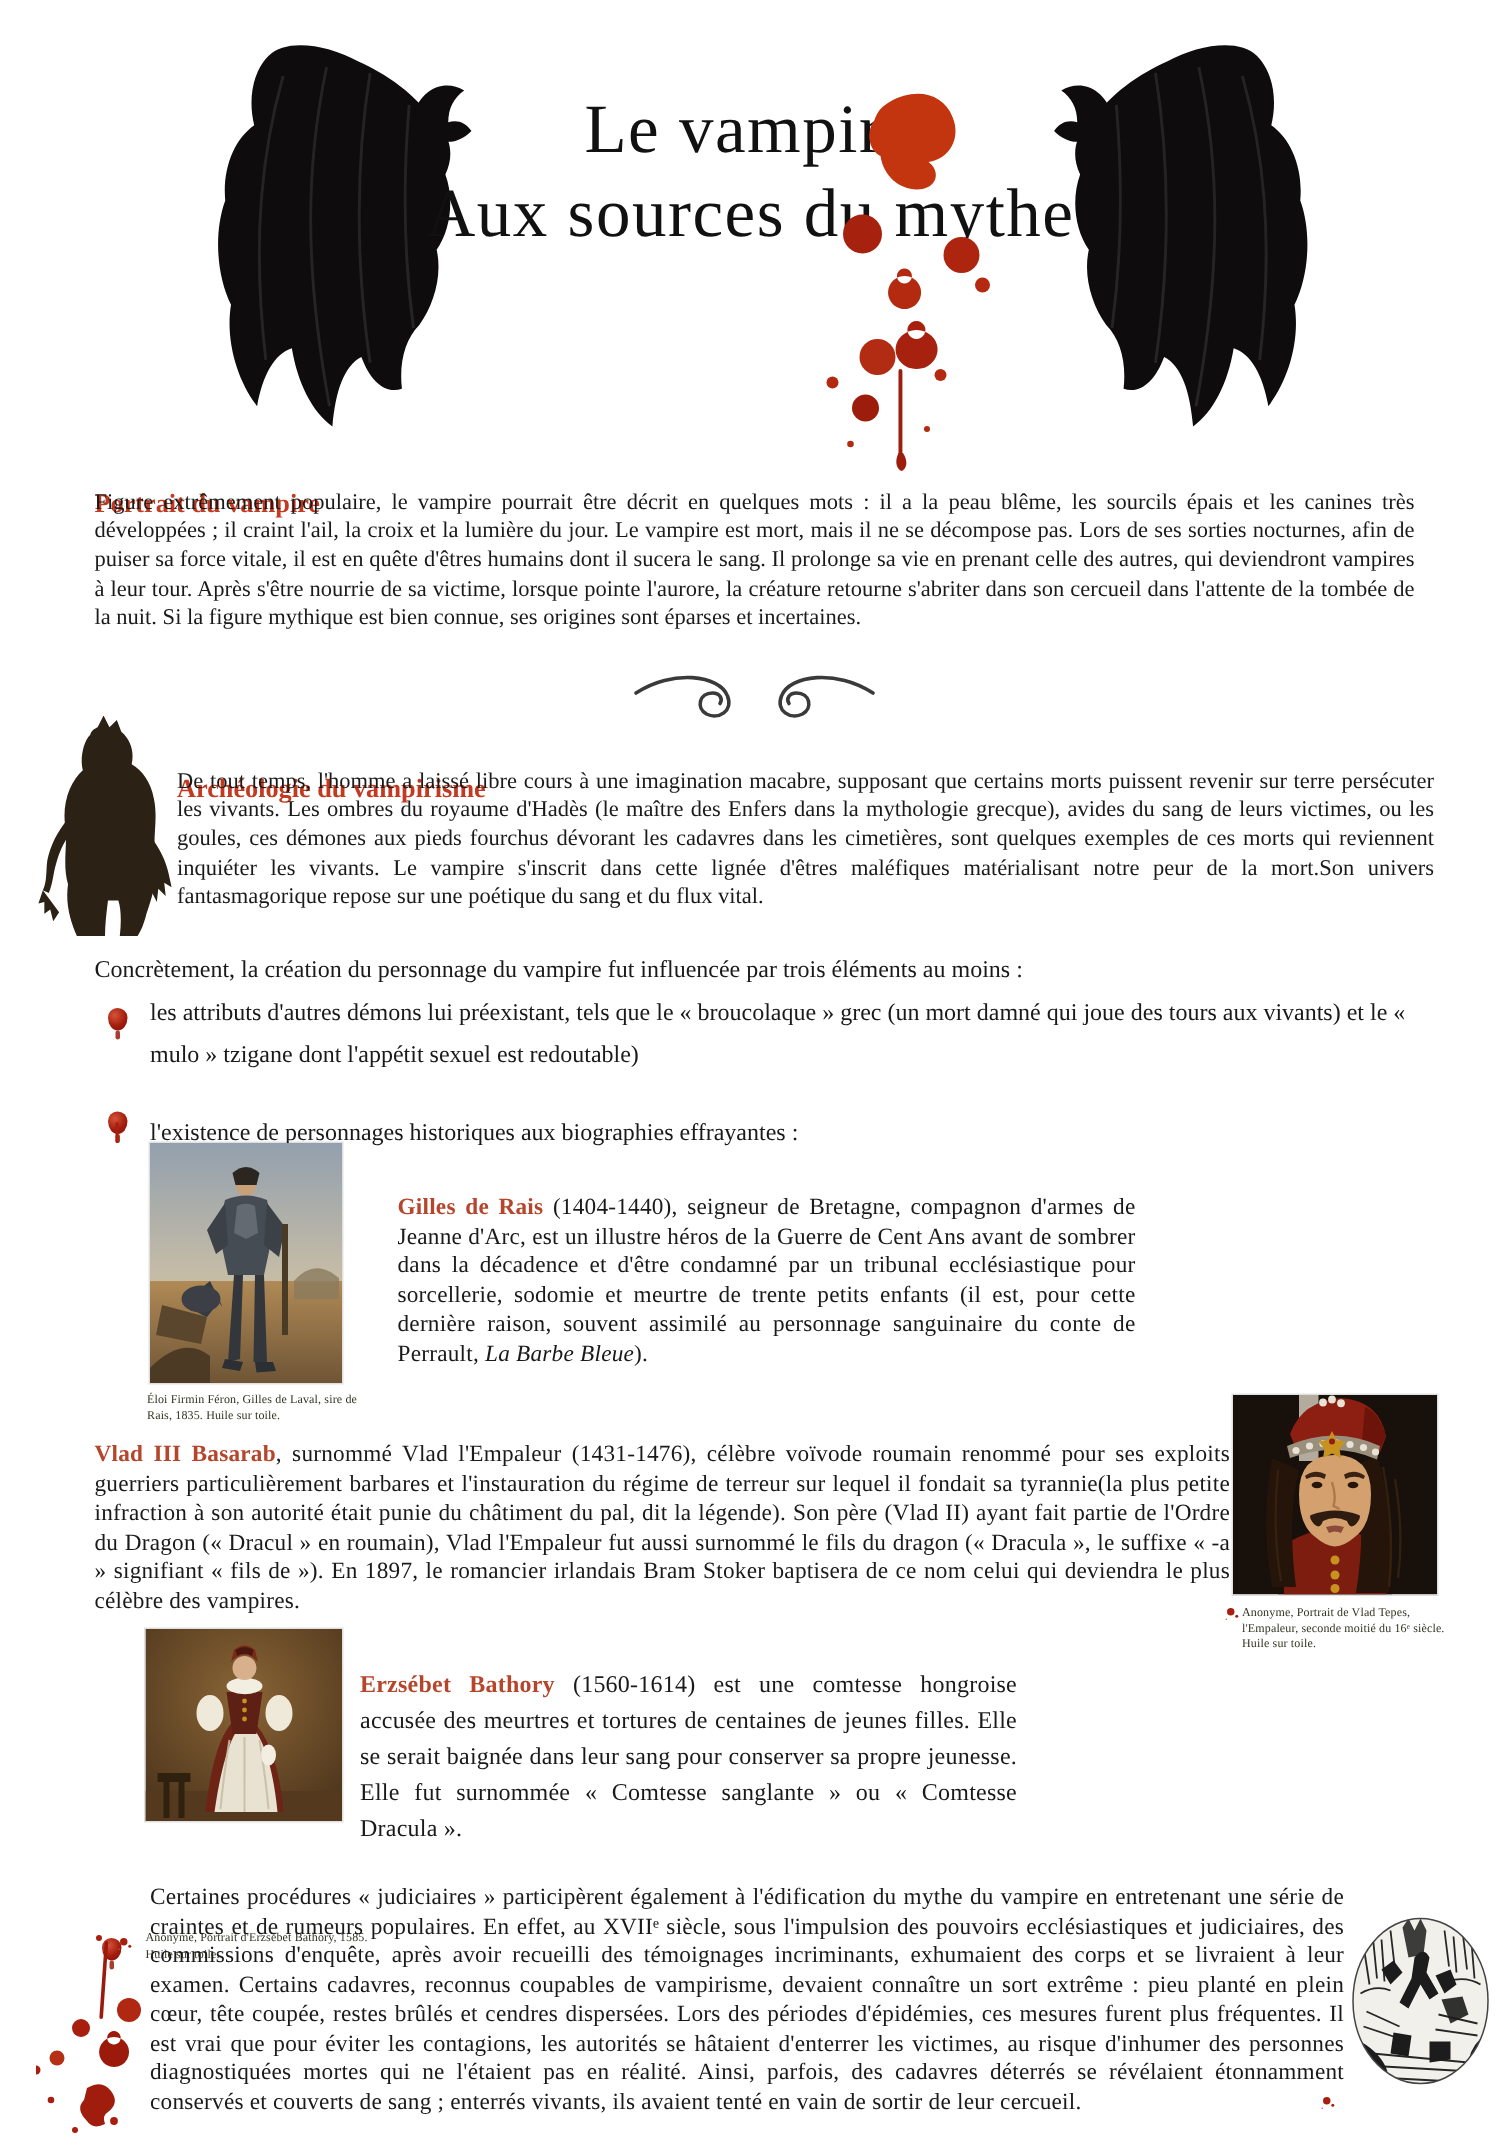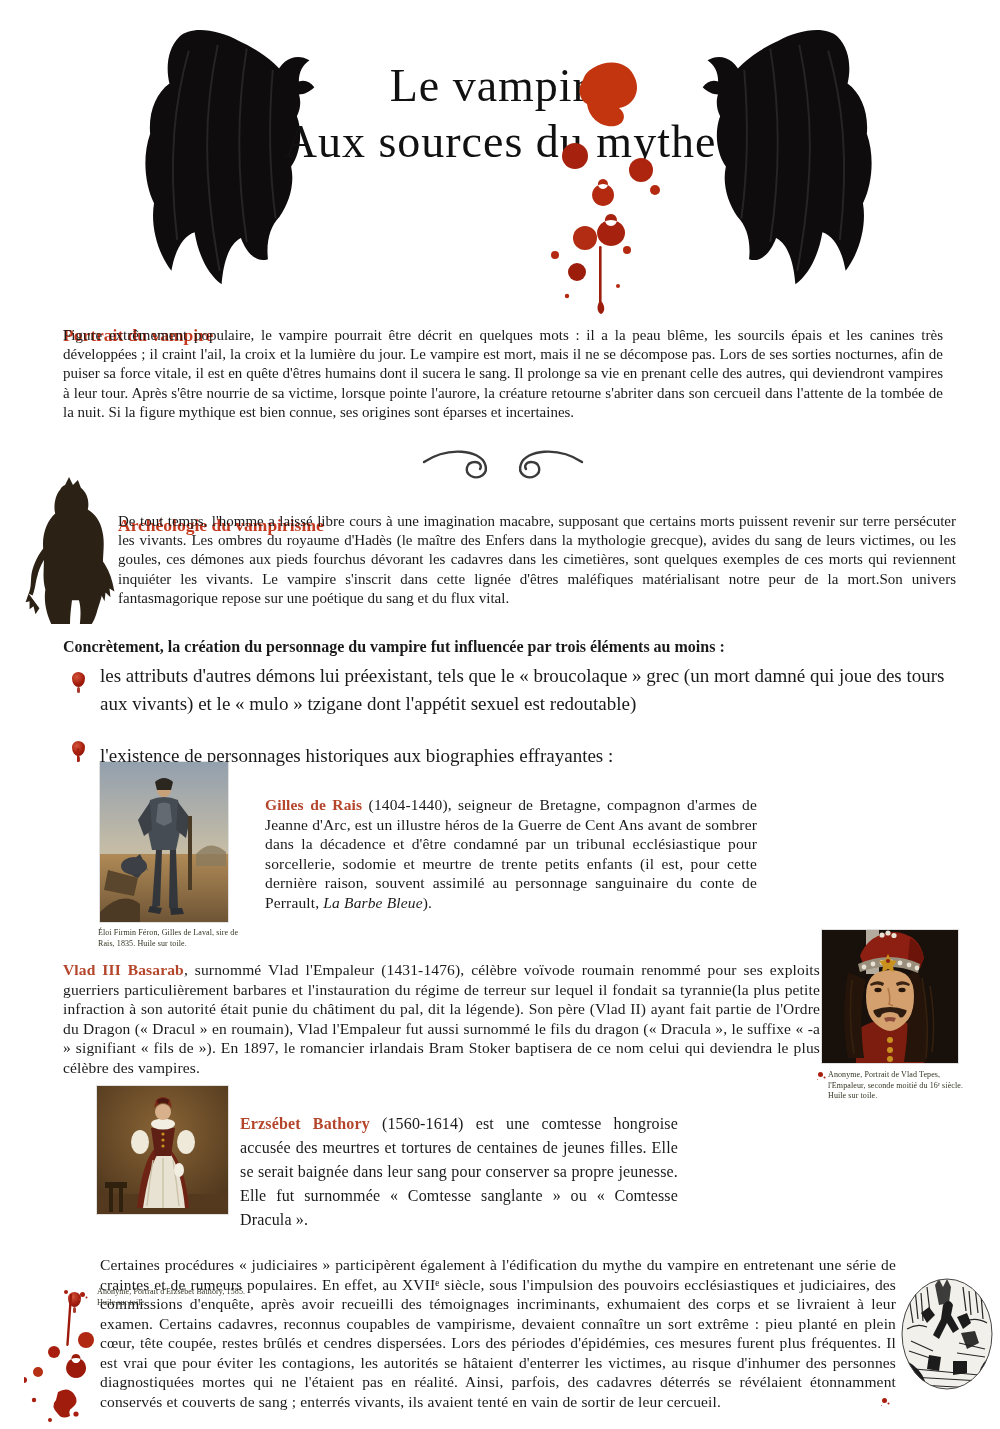--- a/index.html
+++ b/index.html
@@ -11,21 +11,21 @@
   
   #title-block { left:250px; top:58px; width:500px; text-align:center; }
   .title-line { font-size:46px; line-height:56px; color:#111; letter-spacing:1px; }
 
   
   .red-heading { color:var(--heading_red,#c43a20); font-weight:bold; font-size:17.5px;margin-top:28px; }
 
   
   .body-bold { font-weight:normal; font-size:15px; line-height:19.2px; text-align:justify; }
   .body-reg  { font-size:15.5px; line-height:19.5px; text-align:justify; letter-spacing:0.15px; }
-  .bullet-text { font-size:19px; line-height:28px; }
+  .bullet-text { font-size:16px; line-height:28px; }
   .name-red { color:var(--name_red,#b5452b); font-weight:bold; }
   .caption { font-size:8px; line-height:10.5px; color:#332; letter-spacing:0.1px; }
 
   
   .blood-dot { width:13px; height:15px; position:relative;
     border-radius:48% 52% 50% 50% / 42% 42% 58% 58%;
     background:radial-gradient(circle at 35% 32%, #d4543a 0%, #a31c0c 55%, #7c120a 100%); }
   .blood-dot::after { content:""; position:absolute; left:5px; bottom:-6px; width:2.5px; height:6px;
     background:#9c1a0c; border-radius:2px; opacity:.85; }
   .speck { width:5px; height:5px; border-radius:50%; background:#a81f0f;
@@ -116,21 +116,21 @@
         <path d="M20,70 C13,78 8,88 6,98 C5,105 6,112 3,118 L7,120 C10,113 10,106 12,100 C14,92 18,84 22,79 Z"></path>
         <path d="M3,118 l-3,9 l4,-1 l0,8 l4,-3 l2,8 l4,-6 Z"></path>
         <path d="M76,82 C82,90 86,98 88,107 L90,116 L85,113 L86,122 L81,117 L80,126 L75,116 C73,106 74,94 72,88 Z"></path>
       </g>
     </svg>
   </div>
 
   <div class="abs red-heading" style="left:118px; top:487px;">Archéologie du vampirisme</div>
   <div class="abs body-bold" style="left:118px; top:512px; width:838px;">De tout temps, l'homme a laissé libre cours à une imagination macabre, supposant que certains morts puissent revenir sur terre persécuter les vivants. Les ombres du royaume d'Hadès (le maître des Enfers dans la mythologie grecque), avides du sang de leurs victimes, ou les goules, ces démones aux pieds fourchus dévorant les cadavres dans les cimetières, sont quelques exemples de ces morts qui reviennent inquiéter les vivants. Le vampire s'inscrit dans cette lignée d'êtres maléfiques matérialisant notre peur de la mort.Son univers fantasmagorique repose sur une poétique du sang et du flux vital.</div>
 
-  <div class="abs" style="left:63px; top:638px; width:880px; font-weight:bold; font-size:16px;">Concrètement, la création du personnage du vampire fut influencée par trois éléments au moins :</div>
+  <div class="abs" style="left:63px; top:638px; width:880px; font-weight:normal; font-size:16px;">Concrètement, la création du personnage du vampire fut influencée par trois éléments au moins :</div>
 
   <div class="abs blood-dot" style="left:72px; top:672px;"></div>
   <div class="abs bullet-text" style="left:100px; top:662px; width:870px;">les attributs d'autres démons lui préexistant, tels que le « broucolaque » grec (un mort damné qui joue des tours aux vivants) et le « mulo » tzigane dont l'appétit sexuel est redoutable)</div>
 
   <div class="abs blood-dot" style="left:72px; top:726px;"></div>
   <div class="abs" style="left:77px; top:748px; width:2px; height:14px; background:#a81f0f; border-radius:1px;"></div>
   <div class="abs bullet-text" style="left:100px; top:722px; width:870px;margin-top:20px;">l'existence de personnages historiques aux biographies effrayantes :</div>
 
   <div class="abs figure-frame" style="left:100px; top:762px;">
     <svg width="128" height="160" viewBox="0 0 128 160">

